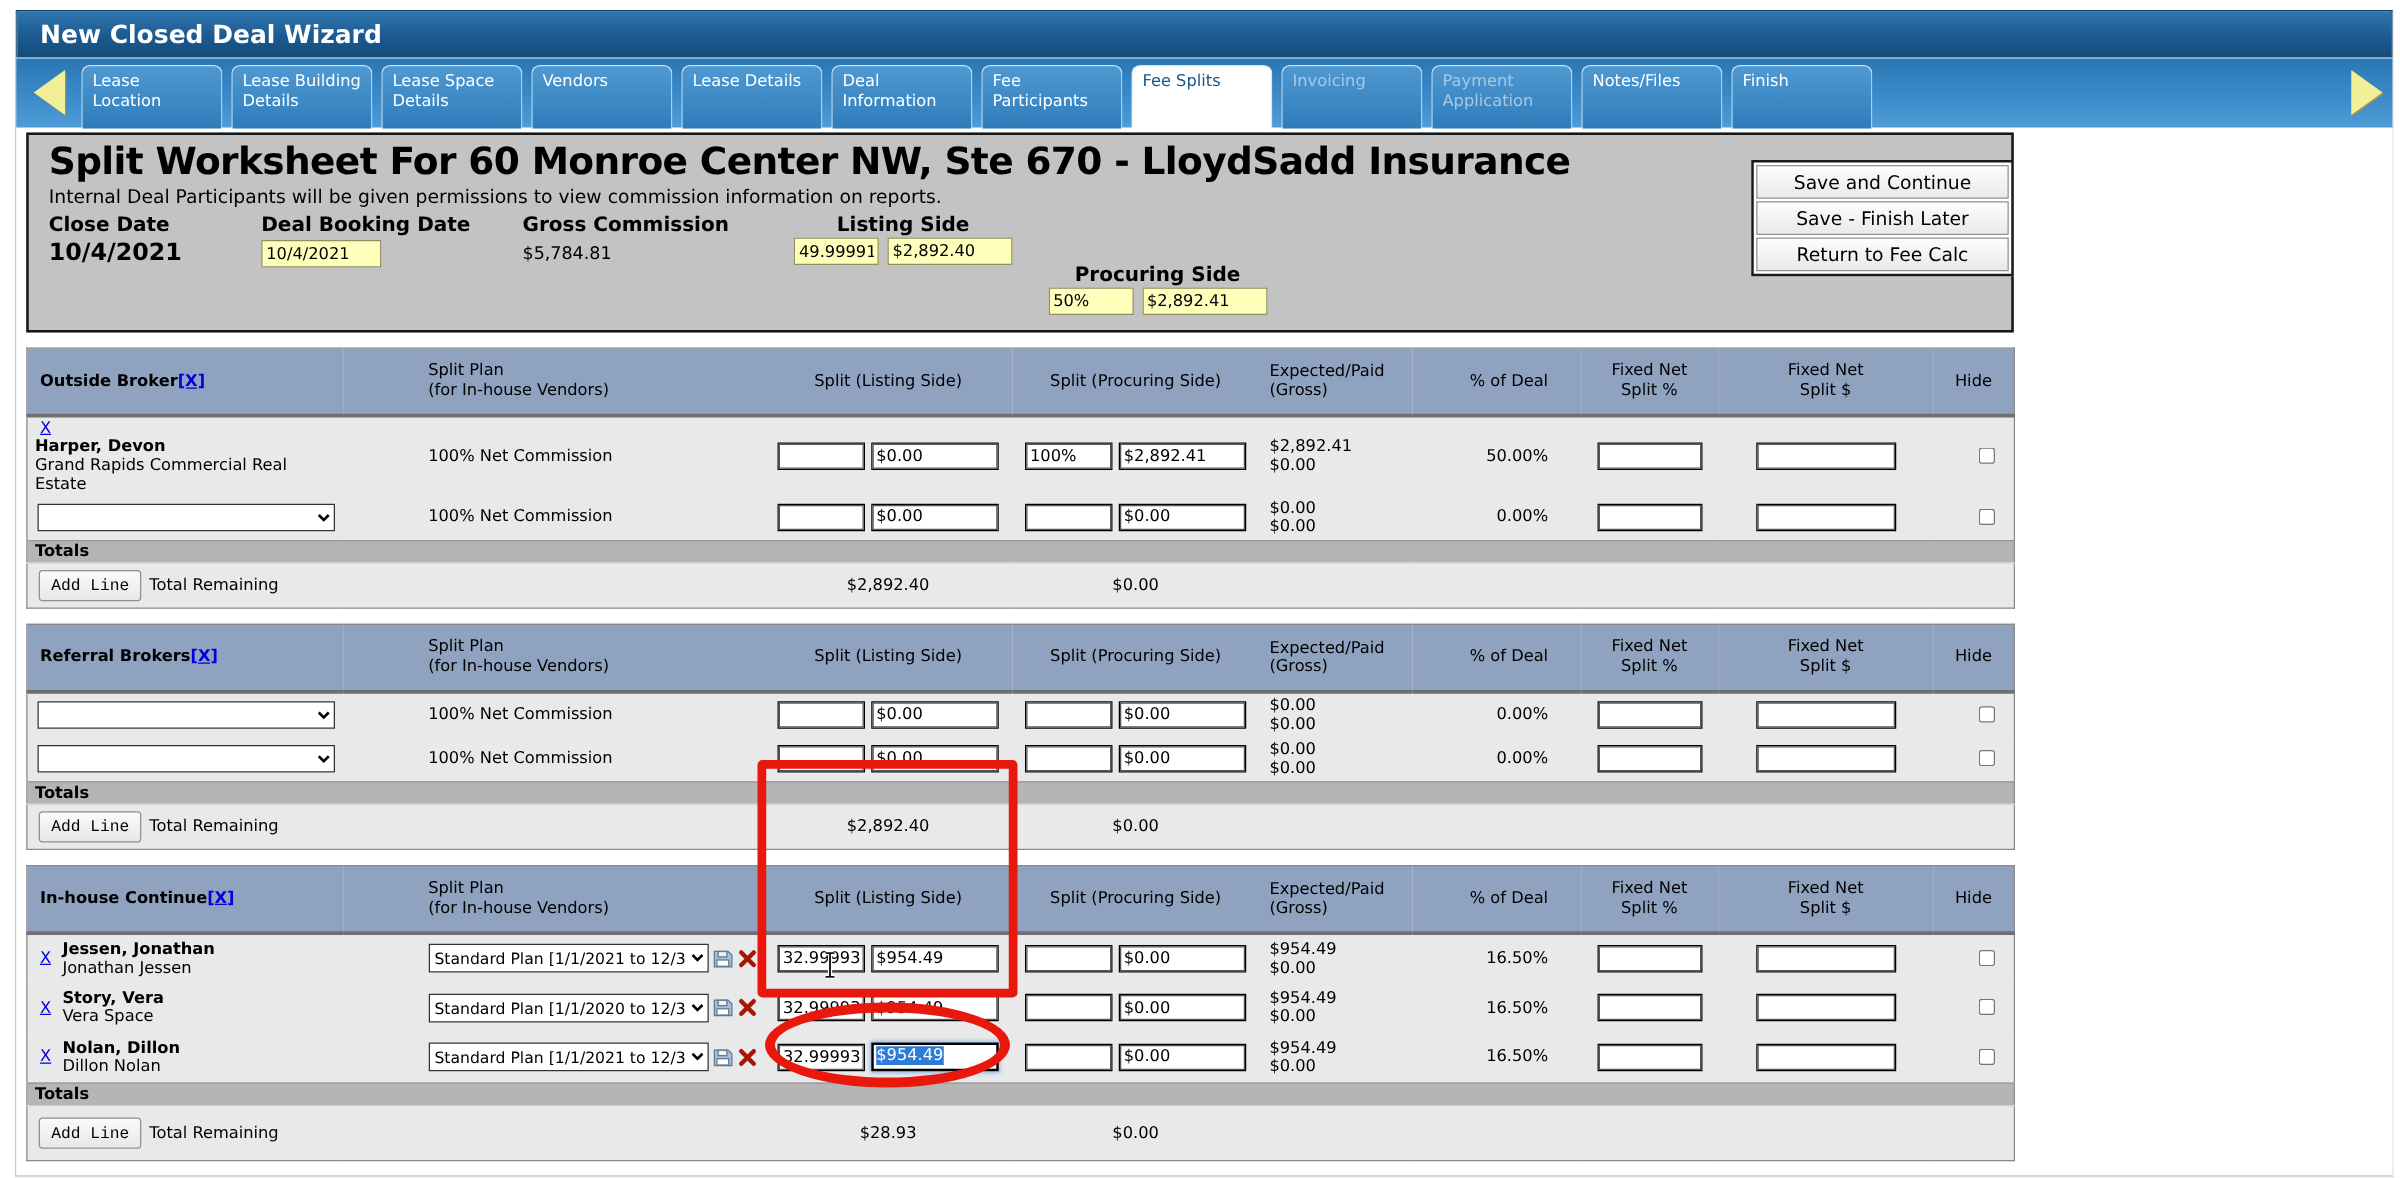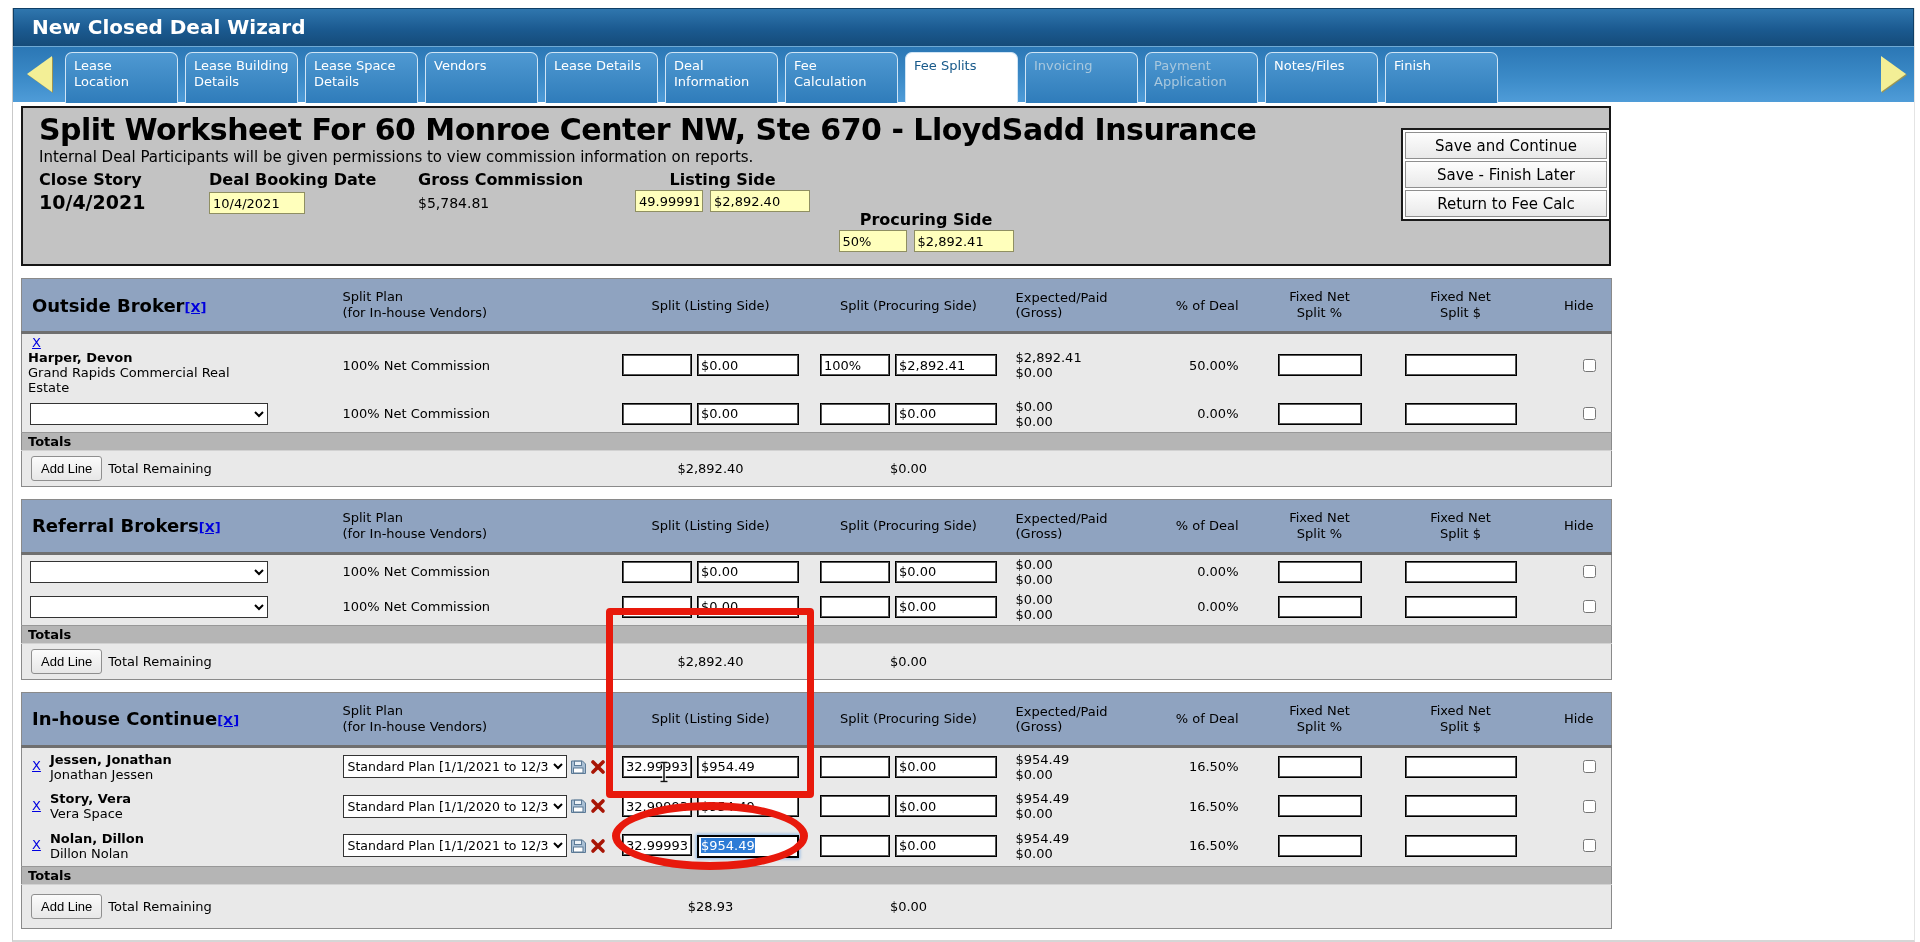--- a/index.html
+++ b/index.html
@@ -47,21 +47,21 @@
   .g5 { width:190px; text-align:center;margin-top:40px; }
   .yellow { background:#ffffbc; border:1px solid #8f8f62; height:22px; font-size:13px; padding:1px 3px; font-family:inherit; }
   .g2 .yellow { width:96px; margin-top:2px; }
   .pcty { width:68px; } .amty { width:100px; margin-left:7px; }
   .btnbox { position:absolute; top:20px; right:-2px; border:2px solid #1a1a1a; background:#fff; padding:2px; display:flex; flex-direction:column; gap:2px; }
   .btnbox button { width:202px; height:27px; font-size:15px; font-family:inherit;
     background:linear-gradient(#fdfdfd,#e9e9e9); border:1px solid #8f8f8f; cursor:pointer; }
   
   table.sec { width:1590px; border-collapse:collapse; margin-top:12px; background:#e9e9e9; border:1px solid #8a8a8a; font-size:13px; table-layout:fixed; }
   .hdr th { background:#8fa3c0; height:54px; font-weight:normal; border-bottom:3px solid #6f6f6f; vertical-align:middle; }
-  .secname { font-weight:bold; font-size:18px; }
+  .secname { font-weight:bold; font-size:13px; }
   .xlink2 { color:#0000dd; text-decoration:underline; font-weight:bold; cursor:pointer; }
   th.c-name { text-align:left; padding-left:10px; }
   th.c-plan, td.c-plan { text-align:left; padding-left:68px; }
   th.c-split, td.c-split { text-align:center; }
   th.c-exp, td.c-exp { text-align:left; padding-left:8px; }
   th.c-pctdeal, td.c-pctdeal { text-align:right; padding-right:26px; }
   th.c-fix { text-align:center; }
   th.c-hide { text-align:center; }
   .h2l span { display:block; line-height:16px; }
   .row td { vertical-align:middle; }
@@ -74,21 +74,21 @@
   select.broker-select { width:238px; height:22px; font-size:13px; margin-left:2px; background:#fff; border:1px solid #333; font-family:inherit; }
   select.plan-select { width:224px; height:23px; font-size:12.5px; background:#fff; border:1px solid #333; font-family:inherit; vertical-align:middle; }
   .sec input[type=text] { height:22px; border:1px solid #000; outline:1px solid #555; outline-offset:-2px; font-size:13px; font-family:inherit; padding:1px 3px; background:#fff; }
   .c-split .pct { width:70px; } .c-split .amt { width:102px; margin-left:5px; }
   .c-exp span { display:block; line-height:15px; }
   .fpct { width:84px; } .famt { width:112px; }
   td.c-hide { text-align:right; padding-right:12px; }
   .icon { vertical-align:middle; margin-left:3px; cursor:pointer; }
   .tbar td { background:#b5b5b5; font-weight:bold; height:18px; padding:1px 0 1px 6px; font-size:13px; border-top:1px solid #989898; border-bottom:1px solid #d2d2d2; }
   .foot td { height:36px; } .foot-tall td { height:44px; }
-  .addline { margin-left:8px; height:25px; font-size:13px; padding:0 9px; font-family:Liberation Sans, sans-serif;
+  .addline { margin-left:8px; height:25px; font-size:13px; padding:0 9px; font-family:Liberation Mono, monospace;
     background:linear-gradient(#fbfbfb,#e7e7e7); border:1px solid #8f8f8f; border-radius:3px; cursor:pointer; }
   .rem { margin-left:6px; }
   td.tcell { text-align:center; }
   
   .mock { display:inline-block; width:102px; height:23px; border:2px solid #000; background:#fff; margin-left:5px; text-align:left; padding:1px 2px; vertical-align:middle; box-shadow:0 0 3px 1px #8fb8e6; }
   .seltext { background:#2e7cd6; color:#fff; }
   
   .anno-rect { position:absolute; left:606px; top:608px; width:208px; height:190px; border:7px solid #e8190c; border-radius:4px; pointer-events:none; z-index:50; }
   .anno-ellipse { position:absolute; left:612px; top:802px; width:196px; height:68px; border:8px solid #e8190c; border-radius:50%; pointer-events:none; z-index:50; }
   .cursor { position:absolute; left:658px; top:761px; z-index:60; pointer-events:none; }
@@ -101,38 +101,38 @@
 
   <div class="tabbar">
     <div class="arrow-left"></div>
     <div class="tabs">
       <div class="tab"><span>Lease Location</span></div>
       <div class="tab"><span>Lease Building Details</span></div>
       <div class="tab"><span>Lease Space Details</span></div>
       <div class="tab"><span>Vendors</span></div>
       <div class="tab"><span>Lease Details</span></div>
       <div class="tab"><span>Deal Information</span></div>
-      <div class="tab"><span>Fee Calculation</span></div>
+      <div class="tab"><span>Fee Participants</span></div>
       <div class="tab active"><span>Fee Splits</span></div>
       <div class="tab disabled"><span>Invoicing</span></div>
       <div class="tab disabled"><span>Payment Application</span></div>
       <div class="tab"><span>Notes/Files</span></div>
       <div class="tab"><span>Finish</span></div>
     </div>
     <div class="arrow-right"></div>
   </div>
 
   <div class="content">
 
     <div class="band">
       <h1>Split Worksheet For 60 Monroe Center NW, Ste 670 - LloydSadd Insurance</h1>
       <div class="sub">Internal Deal Participants will be given permissions to view commission information on reports.</div>
       <div class="inforow">
         <div class="g g1">
-          <div class="lab">Close Story</div>
+          <div class="lab">Close Date</div>
           <div class="val">10/4/2021</div>
         </div>
         <div class="g g2">
           <div class="lab">Deal Booking Date</div>
           <input type="text" class="yellow" value="10/4/2021" style="">
         </div>
         <div class="g g3">
           <div class="lab">Gross Commission</div>
           <div class="val">$5,784.81</div>
         </div>

